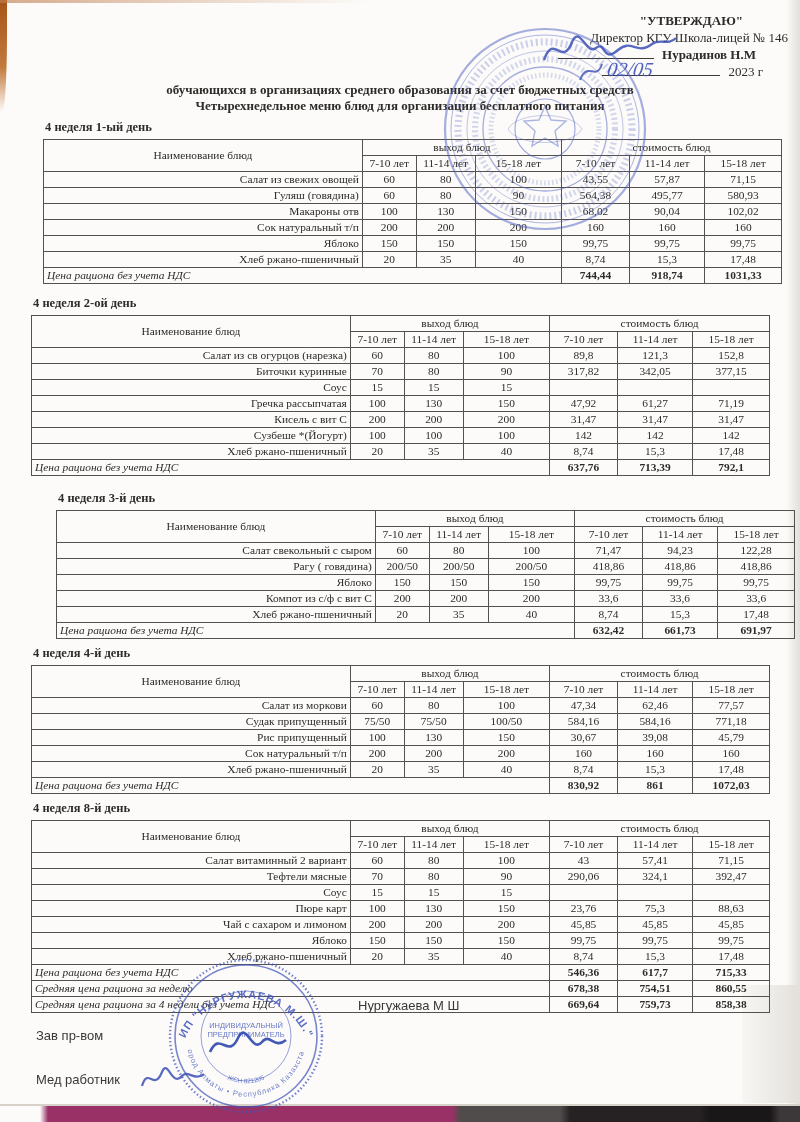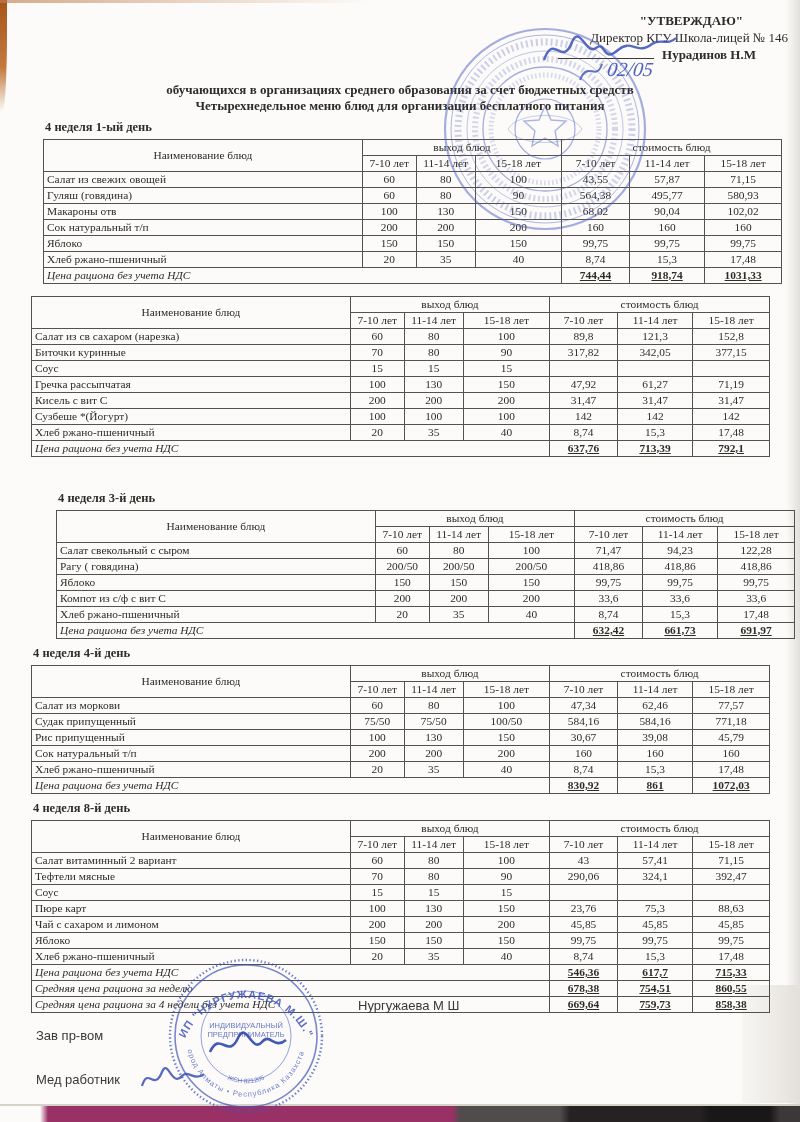--- a/index.html
+++ b/index.html
@@ -36,23 +36,23 @@
     font-weight:bold;font-size:13px;line-height:15.5px;}
 
   
   .menu-block{position:absolute;left:31px;width:739px;}
   .s1{top:120px;padding-left:12px;} .s2{top:296px;} .s3{top:491px;margin-left:25px;} .s4{top:646px;} .s5{top:801px;}
   .day{margin:0 0 4px 2px;font-size:12.5px;font-weight:bold;}
   table.menu{width:739px;border-collapse:collapse;font-size:11.4px;color:#2e2c29;
     background:rgba(255,255,255,.0);}
   .menu th,.menu td{border:1px solid #55524e;padding:0 3px;height:15px;
     line-height:13px;text-align:center;font-weight:normal;}
-  .menu td.c-name{text-align:left;}
+  .menu td.c-name{text-align:right;}
   .menu td.f-lab{font-style:italic;text-align:left;}
-  .menu td.f-val{font-weight:bold;text-decoration:underline;}
+  .menu td.f-val{font-weight:bold;}
 
   
   .signoff{font-family:"Liberation Sans",sans-serif;font-size:13px;color:#3a3835;}
   .so-1{position:absolute;left:36px;top:1028px;}
   .so-2{position:absolute;left:358px;top:998px;}
   .so-3{position:absolute;left:36px;top:1072px;}
 
   
   svg{position:absolute;}
   .stamp-top{left:438px;top:22px;filter:blur(.4px);}
@@ -67,20 +67,21 @@
 <div class="edge-left"></div>
 <div class="edge-top"></div>
 <div class="edge-right"></div>
 <div class="corner-fold"></div>
 <div class="bottom-band"></div>
 
 <div class="approve">
   <div class="a1">"УТВЕРЖДАЮ"</div>
   <div class="a2">Директор КГУ Школа-лицей № 146</div>
   <div class="a3"><span class="sigline"></span><span>Нурадинов Н.М</span></div>
+  <div class="a4"><span class="sigline2"></span><span>2023 г</span></div>
 </div>
 
 <div class="title">
   <div>обучающихся в организациях среднего образования за счет бюджетных средств</div>
   <div>Четырехнедельное меню блюд для организации бесплатного питания</div>
 </div>
 
 <section class="menu-block s1">
   <h3 class="day">4 неделя 1-ый день</h3>
   <table class="menu">
@@ -168,20 +169,21 @@
         <tr>
           <td class="f-lab" colspan="4">Цена рациона без  учета НДС</td>
           <td class="f-val">744,44</td>
           <td class="f-val">918,74</td>
           <td class="f-val">1031,33</td>
         </tr>
       </tfoot>
     </table>
 </section>
 <section class="menu-block s2">
+  <h3 class="day">4 неделя 2-ой день</h3>
   <table class="menu">
       <colgroup>
         <col style="width: 43.2%;">
         <col style="width: 7.3%;">
         <col style="width: 8%;">
         <col style="width: 11.7%;">
         <col style="width: 9.2%;">
         <col style="width: 10.2%;">
         <col style="width: 10.4%;">
       </colgroup>
@@ -195,21 +197,21 @@
           <th>7-10 лет</th>
           <th>11-14 лет</th>
           <th>15-18 лет</th>
           <th>7-10 лет</th>
           <th>11-14 лет</th>
           <th>15-18 лет</th>
         </tr>
       </thead>
       <tbody>
         <tr>
-          <td class="c-name">Салат из св сахаром (нарезка)</td>
+          <td class="c-name">Салат из св огурцов (нарезка)</td>
           <td>60</td>
           <td>80</td>
           <td>100</td>
           <td>89,8</td>
           <td>121,3</td>
           <td>152,8</td>
         </tr>
         <tr>
           <td class="c-name">Биточки куринные</td>
           <td>70</td>

